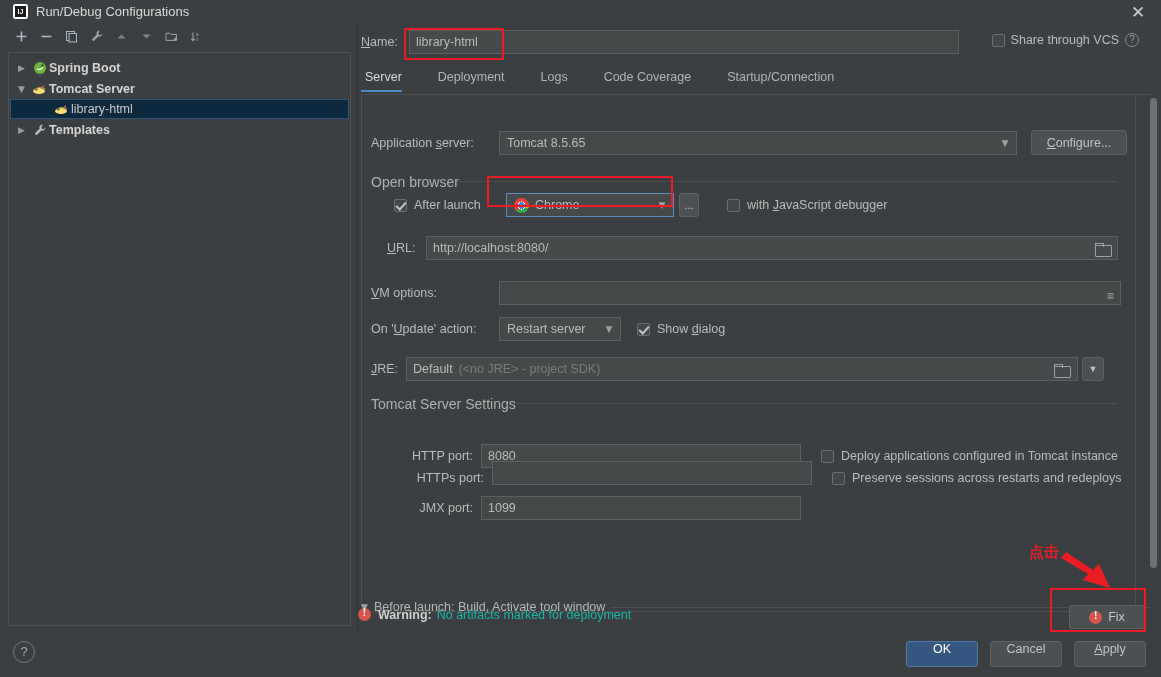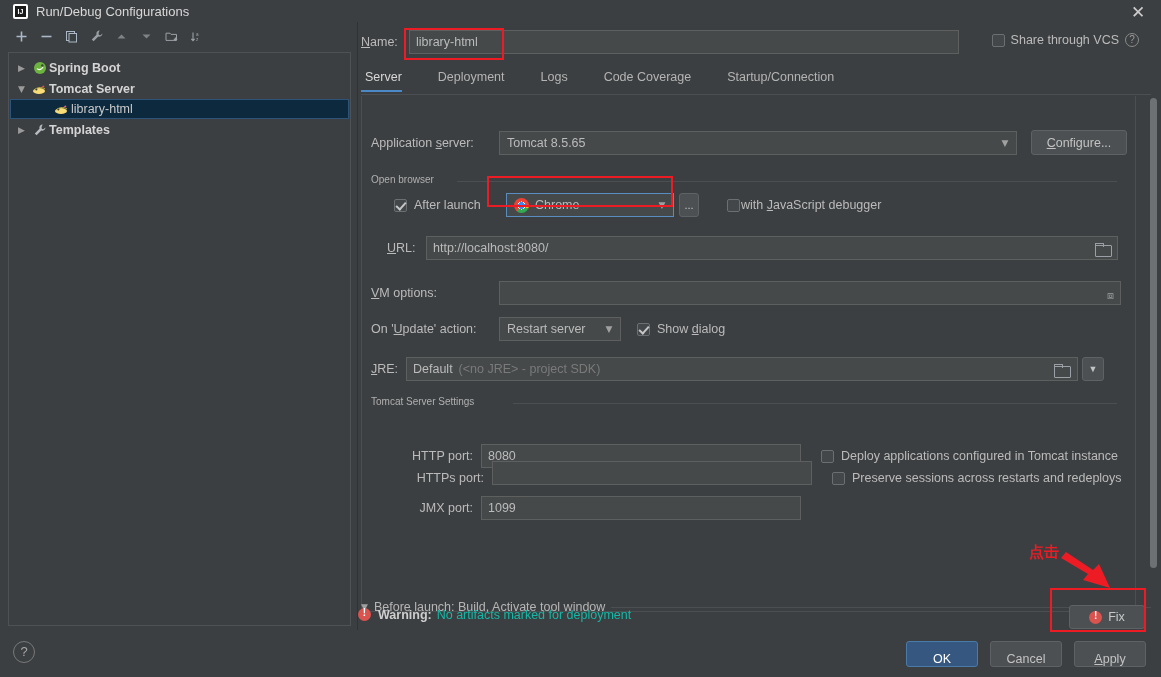--- a/index.html
+++ b/index.html
@@ -135,21 +135,21 @@
     font-family: "DejaVu Sans", sans-serif;
   }
   .btn {
     background: #4c5052; border: 1px solid #5e6264; border-radius: 3px;
     color: #c3c3c3; font-size: 12.5px; height: 25px; padding: 0 12px;
     cursor: pointer; display: flex; align-items: center; justify-content: center;
     font-family: "Liberation Sans", sans-serif;
   }
   .btn u { text-decoration: underline; }
 
-  .group-title { position: absolute; font-size: 10px; color: #b0b0b0; background: #3c3f41; padding-right: 6px; }
+  .group-title { position: absolute; font-size: 14px; color: #b0b0b0; background: #3c3f41; padding-right: 6px; }
   .group-line { position: absolute; height: 1px; background: #4b4f51; }
 
   .chrome-ico {
     width: 15px; height: 15px; border-radius: 50%; flex: none; margin-right: 6px;
     background:
       radial-gradient(circle at 50% 50%, #4285f4 0 31%, #ffffff 31% 38%, transparent 38%),
       conic-gradient(from -35deg, #ea4335 0 33%, #fbbc05 33% 42%, #34a853 42% 72%, #ea4335 72% 100%);
   }
 
   .folder-ico { width: 15px; height: 12px; position: relative; }
@@ -207,21 +207,21 @@
     position: absolute; left: 0; top: 631px; width: 1161px; height: 46px; background: #3c3f41;
   }
   .help-btn-big {
     position: absolute; left: 13px; top: 10px; width: 22px; height: 22px; border-radius: 50%;
     border: 1px solid #787878; color: #a6a6a6; font-size: 13px; line-height: 20px;
     text-align: center; cursor: pointer;
   }
   .act-btns { position: absolute; right: 15px; top: 10px; display: flex; gap: 12px; }
   .abtn {
     width: 72px; height: 26px; border-radius: 3px; font-size: 12.5px;
-    display: flex; align-items: flex-end; justify-content: center; cursor: pointer;
+    display: flex; align-items: flex-start; justify-content: center; cursor: pointer;
     background: #4c5052; border: 1px solid #5e6264; color: #c3c3c3;
   }
   .abtn.primary { background: #365880; border: 1px solid #4a7aa8; color: #ffffff; }
   .abtn u { text-decoration: underline; }
 
   
   .anno-text {
     position: absolute; color: #ed1c24; font-size: 15px; font-weight: bold;
     font-family: "DejaVu Sans", sans-serif; z-index: 50;
   }
@@ -382,21 +382,21 @@
         <span class="flabel" style="margin-left:7px; width:92px">After launch</span>
         <div class="combo" style="width:168px; border-color:#5a8cc0;">
           <span class="chrome-ico"></span>
           <span>Chrome</span>
           <span class="caret">▼</span>
         </div>
         <div class="btn" style="margin-left:5px; width:20px; padding:0; height:24px;">
           <span style="font-size:11px; line-height:8px">...</span>
         </div>
         <span class="cb" style="margin-left:28px"></span>
-        <span class="flabel" style="margin-left:1px">with <u>J</u>avaScript debugger</span>
+        <span class="flabel" style="margin-left:7px">with <u>J</u>avaScript debugger</span>
       </div>
 
       <div class="fieldrow" style="left:26px; top:140px;">
         <span class="flabel" style="width:39px"><u>U</u>RL:</span>
         <div class="txtfield" style="width:692px; display:flex; align-items:center; position:relative;">
           <span>http://localhost:8080/</span>
           <span class="folder-ico" style="position:absolute; right:7px; top:6px;"></span>
         </div>
       </div>
 

